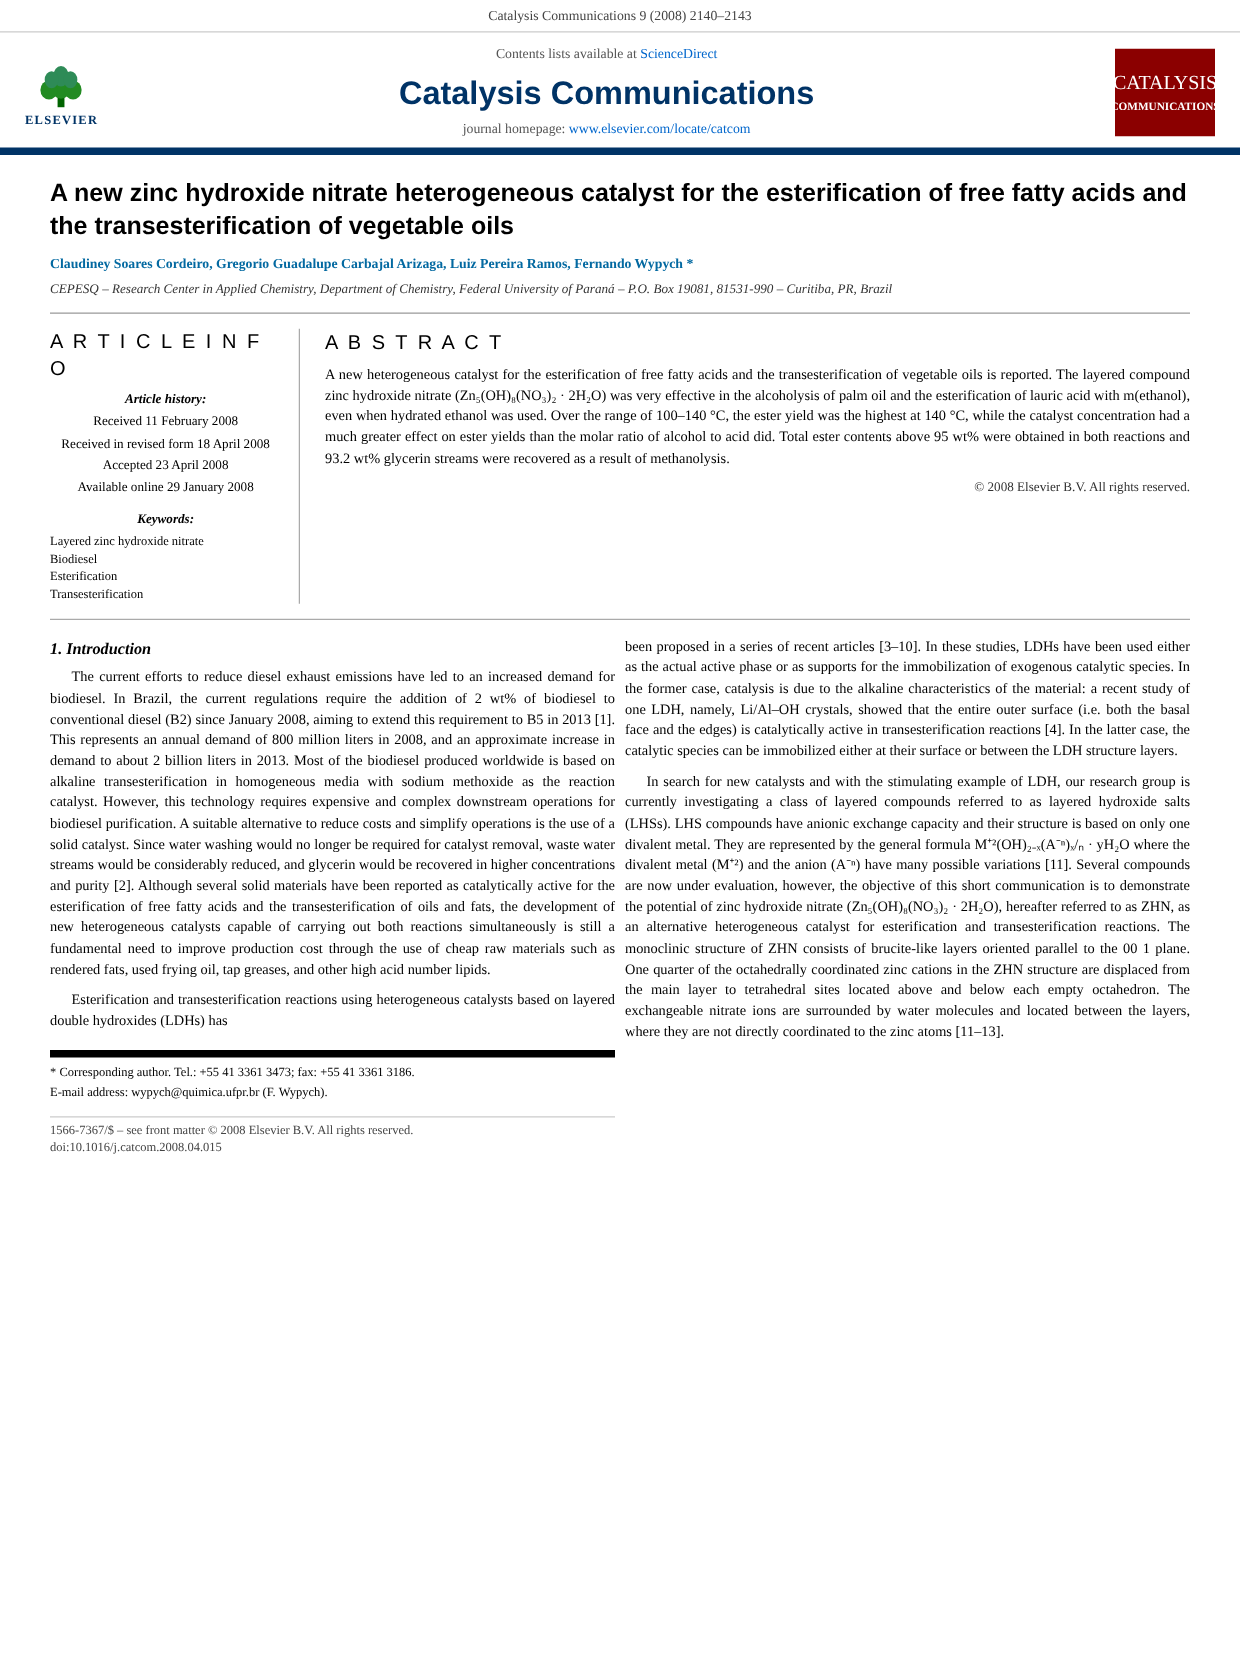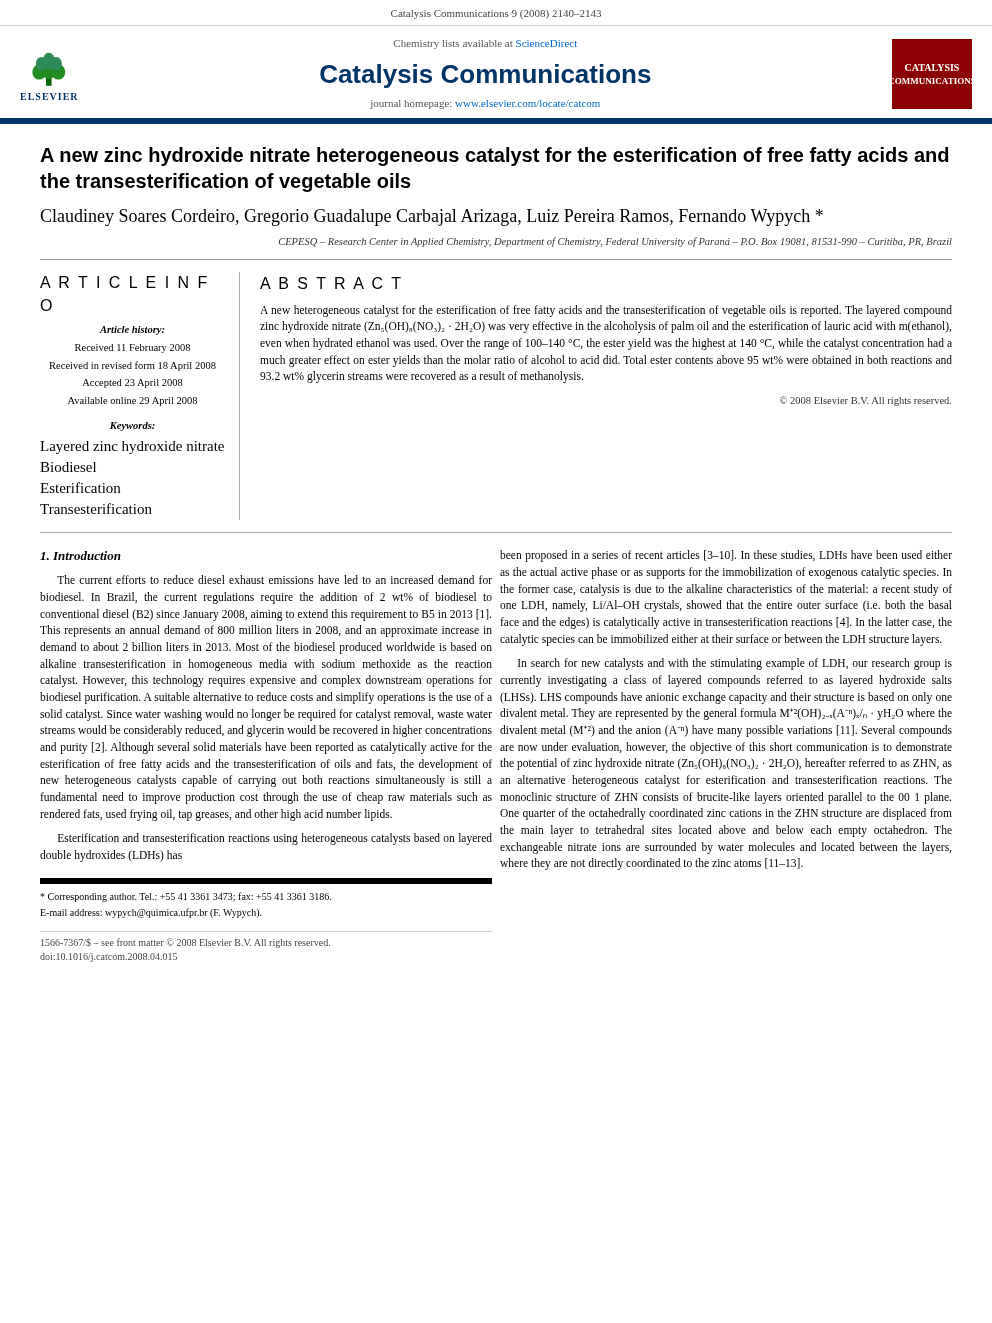--- a/index.html
+++ b/index.html
@@ -71,22 +71,22 @@
       display: flex;
       flex-direction: column;
       align-items: center;
       justify-content: center;
       font-size: 9px;
       font-weight: bold;
       text-align: center;
       padding: 4px;
     }
     .catalysis-badge .badge-title {
-      font-size: 10px;
-      font-weight: bold;
+      font-size: 16px;
+      font-weight: normal;
     }
 
     
     .blue-divider {
       height: 4px;
       background: #003366;
       margin: 0;
     }
 
     
@@ -99,34 +99,34 @@
       font-size: 20px;
       font-weight: bold;
       color: #000;
       margin-bottom: 10px;
       line-height: 1.3;
       font-family: Arial, sans-serif;
     }
 
     
     .article-authors {
-      font-size: 18px;
-      color: #000000;
+      font-size: 11px;
+      color: #0369a1;
       margin-bottom: 6px;
+      font-weight: bold;
     }
 
     
     .article-affiliation {
       font-size: 10.5px;
       font-style: italic;
       color: #333;
       margin-bottom: 12px;
       border-bottom: 1px solid #999;
       padding-bottom: 10px;
-      text-align: right;
     }
 
     
     .article-info-section {
       display: flex;
       gap: 20px;
       margin-bottom: 14px;
       border-bottom: 1px solid #aaa;
       padding-bottom: 12px;
     }
@@ -154,21 +154,21 @@
     }
     .info-text {
       font-size: 10.5px;
       margin-bottom: 3px;
       text-align: center;
     }
     .keywords-list {
       margin-top: 10px;
     }
     .keyword-item {
-      font-size: 15px;
+      font-size: 10px;
       color: #000;
     }
 
     
     .article-abstract {
       flex: 1;
       font-size: 11.5px;
       line-height: 1.45;
     }
     .abstract-text {
@@ -256,21 +256,21 @@
       <ellipse cx="53" cy="42" rx="10" ry="11" fill="#228B22"></ellipse>
       <ellipse cx="39" cy="26" rx="9" ry="12" fill="#2E8B57"></ellipse>
       <ellipse cx="28" cy="30" rx="8" ry="10" fill="#2E8B57"></ellipse>
       <ellipse cx="50" cy="30" rx="8" ry="10" fill="#2E8B57"></ellipse>
     </svg>
     <span class="elsevier-text">ELSEVIER</span>
   </div>
 
   <div class="journal-header-center">
     <div class="contents-line">
-      <span>Chemistry lists available at</span>
+      <span>Contents lists available at</span>
       <span class="sciencedirect-link">ScienceDirect</span>
     </div>
     <div class="journal-title">Catalysis Communications</div>
     <div class="journal-homepage">
       <span>journal homepage:</span>
       <span class="homepage-link">www.elsevier.com/locate/catcom</span>
     </div>
   </div>
 
   <div class="catalysis-badge">
@@ -293,21 +293,21 @@
 
     <div class="article-info-left">
       <div class="info-section-title">A R T I C L E   I N F O</div>
 
       <div class="info-text">
         <span class="info-label">Article history:</span>
       </div>
       <div class="info-text">Received 11 February 2008</div>
       <div class="info-text">Received in revised form 18 April 2008</div>
       <div class="info-text">Accepted 23 April 2008</div>
-      <div class="info-text">Available online 29 April 2008</div>
+      <div class="info-text">Available online 29 January 2008</div>
 
       <div class="keywords-list">
         <div class="info-text">
           <span class="info-label">Keywords:</span>
         </div>
         <div class="keyword-item">Layered zinc hydroxide nitrate</div>
         <div class="keyword-item">Biodiesel</div>
         <div class="keyword-item">Esterification</div>
         <div class="keyword-item">Transesterification</div>
       </div>

